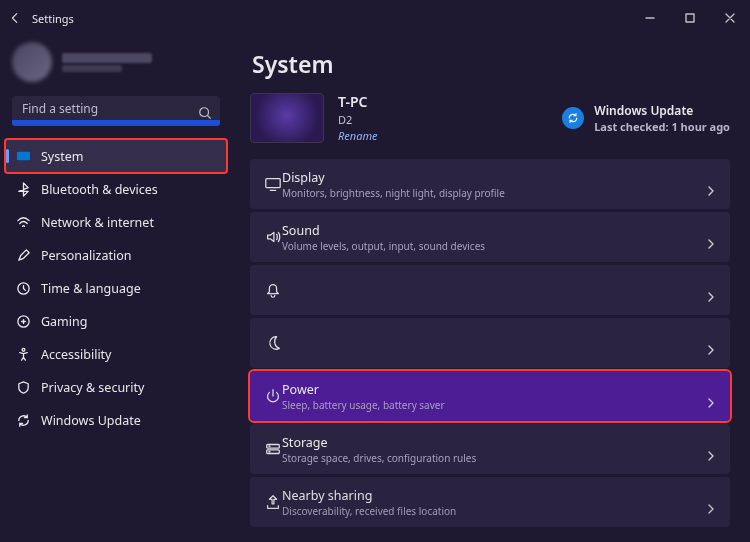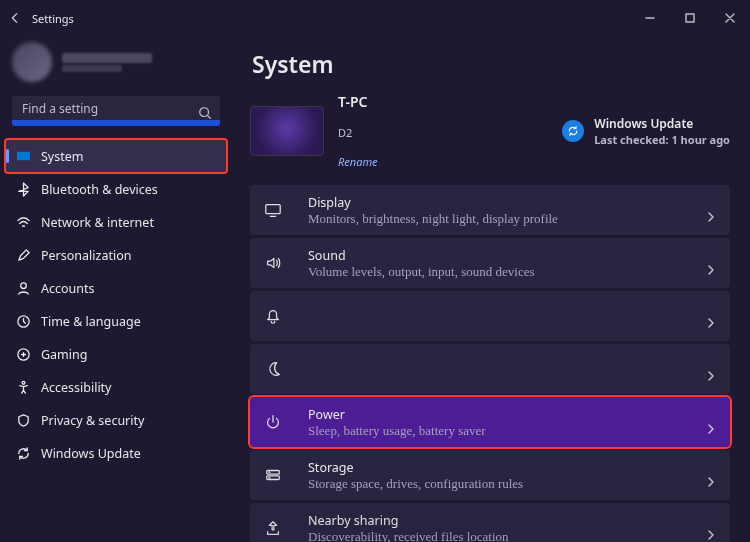--- a/index.html
+++ b/index.html
@@ -85,48 +85,48 @@
     font-size: 23px; font-weight:600; margin: 6px 0 12px 2px;
   }
   .hero {
     display:flex; align-items:center; gap:14px;
     margin-bottom: 16px;
   }
   .device-thumb {
     width:74px; height:50px; border-radius:4px; border:1px solid #3a3450;
     background: radial-gradient(circle at 50% 45%, #5a3aa8 0%, #2b1a52 70%);
   }
-  .device-text { display:flex; flex-direction:column; gap:14px;}
+  .device-text { display:flex; flex-direction:column; gap:1px;}
   .device-name { font-size:14px; font-weight:600; }
   .device-model { font-size:11px; color:#c6c2d6; }
   .device-rename { font-size:11px; color:#8fb5ff;font-style:italic; }
   .hero-spacer { flex:1; }
   .update-block { display:flex; align-items:center; gap:10px; }
   .update-icon {
     width:22px; height:22px; border-radius:50%; background:#1a7fe0;
     display:flex; align-items:center; justify-content:center;
   }
   .update-icon svg { width:12px; height:12px;}
   .update-text { display:flex; flex-direction:column; }
   .update-title { font-size:12px; font-weight:600;}
   .update-sub { font-size:11px; color:#b9b4cc;font-weight:bold;}
   .list { display:flex; flex-direction:column; gap:3px; }
   .row {
     background:#2b2440;
     border-radius:4px;
     height:50px;
     display:flex; align-items:center;
     padding: 0 14px 0 14px;
-    gap:26px;
+    gap:0;
     position:relative;
   }
   .row .ricon { width:18px; height:18px; display:flex; align-items:center; justify-content:center; opacity:.95;}
   .row .rtext { display:flex; flex-direction:column; }
   .row .rtitle { font-size:12.5px;}
-  .row .rsub { font-size:13px; color:#a7a1bb;font-family:Liberation Serif, serif; }
+  .row .rsub { font-size:10px; color:#a7a1bb; }
   .row .chev { position:absolute; right:14px; width:10px; height:10px; opacity:.85;}
   .row.hl { background:#4c1d95; }
   .row.last { opacity:.95; }
   svg { fill:none; stroke:#e8e8ea; stroke-width:1.4; stroke-linecap:round; stroke-linejoin:round; }
   .nicon.sys   svg rect{fill:#0078d4;stroke:none;}
   .nicon.apps  svg rect{fill:none;}
 </style>
 </head>
 <body>
 
@@ -202,29 +202,20 @@
         <span class="nicon">
             <svg viewBox="0 0 16 16">
               <path d="M3 13l2-5 6-6 3 3-6 6-5 2z"></path>
             </svg>
           </span>
         <span>Personalization</span>
       </div>
       <div class="nav-item">
         <span class="nicon">
             <svg viewBox="0 0 16 16">
-              <circle cx="8" cy="5" r="3"></circle>
-              <path d="M3 14c1-3 9-3 10 0"></path>
-            </svg>
-          </span>
-        <span>Accounts</span>
-      </div>
-      <div class="nav-item">
-        <span class="nicon">
-            <svg viewBox="0 0 16 16">
               <circle cx="8" cy="8" r="6"></circle>
               <path d="M8 5v3l2 2"></path>
             </svg>
           </span>
         <span>Time &amp; language</span>
       </div>
       <div class="nav-item">
         <span class="nicon">
             <svg viewBox="0 0 16 16">
               <circle cx="8" cy="8" r="6"></circle>

